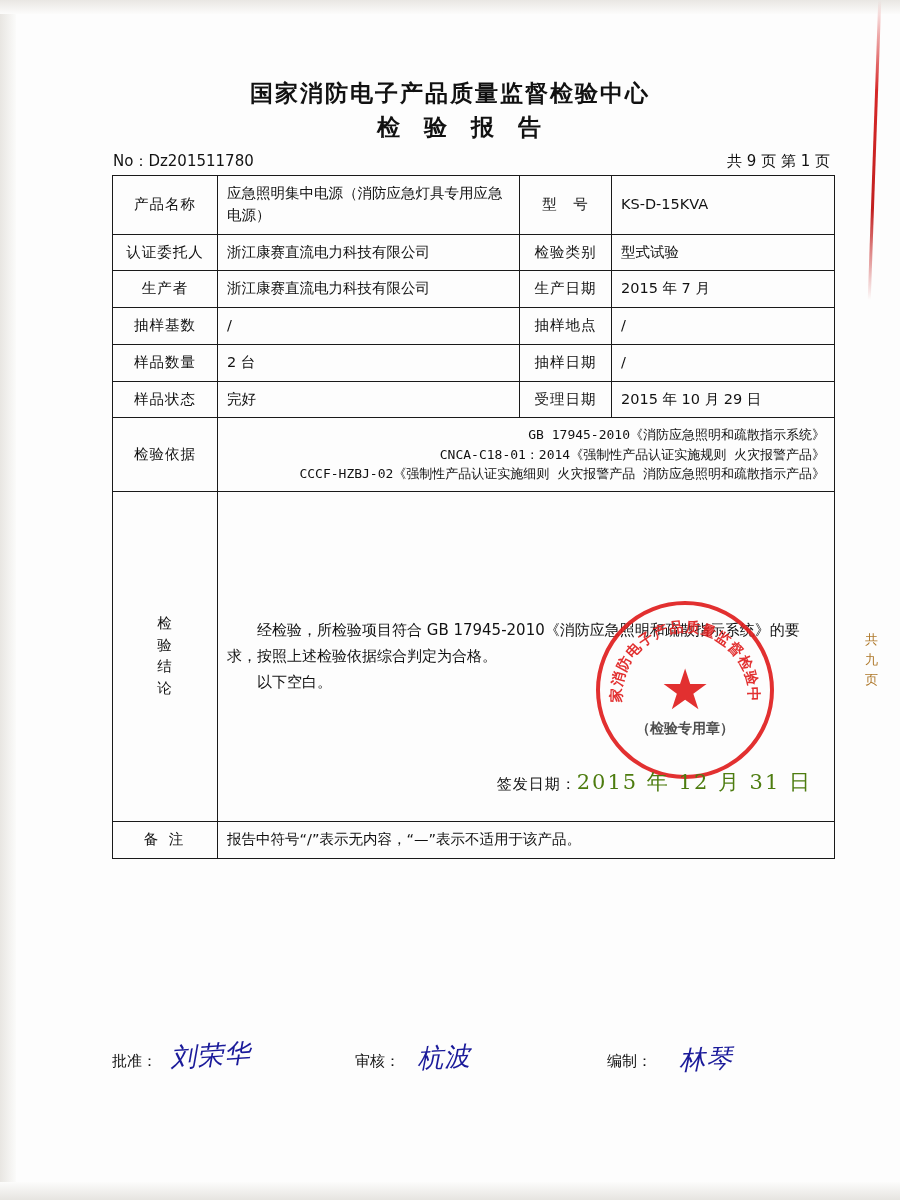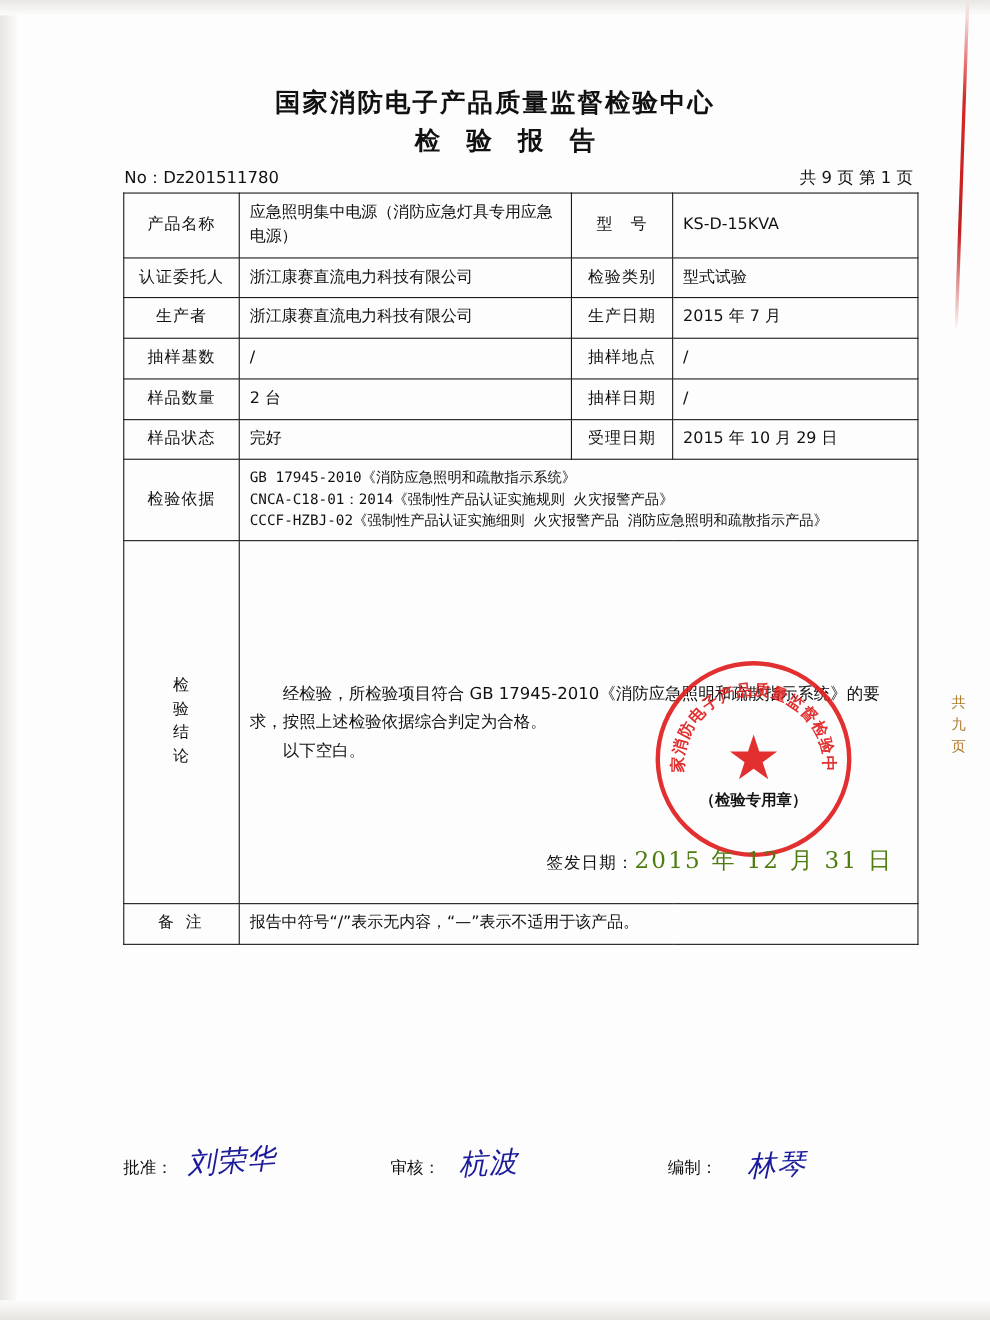--- a/index.html
+++ b/index.html
@@ -121,20 +121,21 @@
 
   .lbl-spread {
     text-align: center;
     letter-spacing: 3px;
   }
 
   td.basis {
     font-size: 14px;
     line-height: 1.62;
     padding: 8px 9px 9px 9px;
+    text-align: right;
   }
   td.basis .mono { font-family: "DejaVu Sans Mono", monospace; font-size: 13px; }
 
   td.concl {
     height: 330px;
     vertical-align: top;
     position: relative;
     padding: 18px 14px 10px 14px;
   }
   .concl-p {
@@ -195,21 +196,21 @@
     font-size: 15px;
     font-family: "DejaVu Sans", sans-serif;
     font-weight: bold;
     letter-spacing: 1px;
   }
   .stamp .sub {
     position: absolute;
     left: 0; right: 0; bottom: 36px;
     text-align: center;
     font-size: 14px;
-    color: #000000;
+    color: #404040;
     font-weight: bold;
   }
 
   .footer-row {
     position: absolute;
     left: 112px; top: 1052px;
     width: 722px;
     font-size: 15px;
     color: #111;
   }

